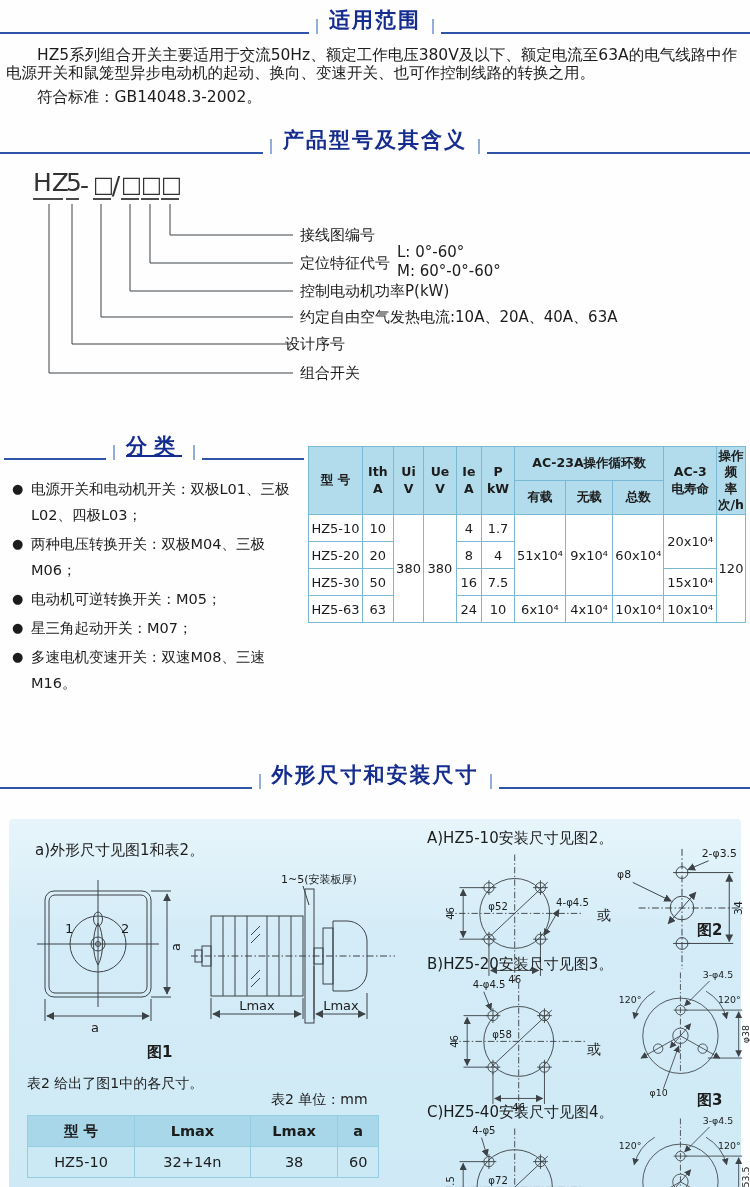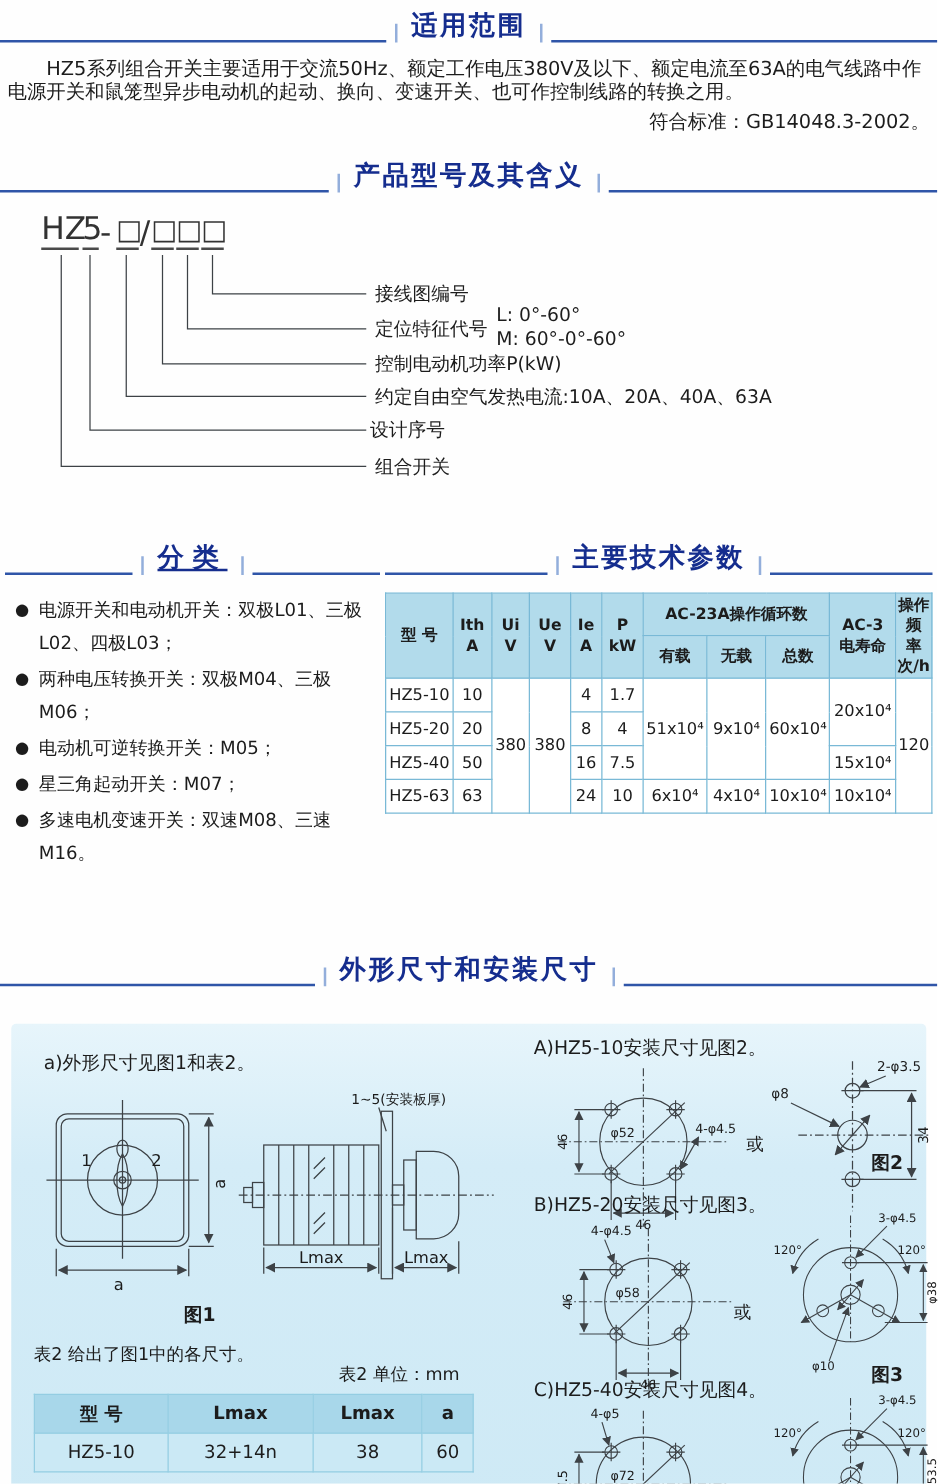--- a/index.html
+++ b/index.html
@@ -6,21 +6,21 @@
   .page{position:relative;width:750px;height:1187px;overflow:hidden;background:#fefefe;
         font-family:"DejaVu Sans","Liberation Sans",sans-serif;color:#1c1c1c;}
   
   .sec-head{display:flex;align-items:flex-end;width:100%;}
   .hl{flex:1;height:2px;background:#2f55a8;}
   .ht{width:2px;height:15px;background:#93aedb;margin:0 7px;}
   .htxt{font-size:21px;font-weight:bold;color:#152d8e;letter-spacing:2px;white-space:nowrap;padding:0 4px;}
   .htxt.wide{letter-spacing:7px;text-decoration:underline;}
   
   .para{font-size:15.5px;line-height:18px;font-weight:500;padding:0 6px;text-indent:2em;margin-top:12px;}
-  .para2{font-size:15.5px;line-height:26px;font-weight:500;padding:0 6px;text-indent:2em;margin-top:2px;text-align:right;}
+  .para2{font-size:15.5px;line-height:26px;font-weight:500;padding:0 6px;text-indent:2em;margin-top:2px;}
   
   .model{position:relative;height:242px;margin-top:10px;}
   .code{position:absolute;left:33px;top:4px;display:flex;align-items:flex-end;font-size:25px;color:#323232;}
   .code span{display:inline-block;text-align:center;}
   .cu{border-bottom:2px solid #4a4a4a;padding-bottom:1px;}
   .mlabel{position:absolute;font-size:15px;font-weight:500;white-space:nowrap;}
   .abs{position:absolute;}
   
   .cols{display:flex;margin-top:26px;padding:0 4px;}
   .col-l{width:300px;flex:0 0 auto;}
@@ -101,21 +101,21 @@
       <path d="M130,40 V127 H293" class="ln"></path>
       <path d="M150,40 V99 H293" class="ln"></path>
       <path d="M170,40 V71 H293" class="ln"></path>
     </svg>
     <div class="mlabel" style="left:300px;top:62px">接线图编号</div>
     <div class="mlabel" style="left:300px;top:90px">定位特征代号</div>
     <div class="mlabel" style="left:397px;top:79px">L: 0°-60°</div>
     <div class="mlabel" style="left:397px;top:98px">M: 60°-0°-60°</div>
     <div class="mlabel" style="left:300px;top:118px">控制电动机功率P(kW)</div>
     <div class="mlabel" style="left:300px;top:144px">约定自由空气发热电流:10A、20A、40A、63A</div>
-    <div class="mlabel" style="left:296px;top:171px">设计序号</div>
+    <div class="mlabel" style="left:285px;top:171px">设计序号</div>
     <div class="mlabel" style="left:300px;top:200px">组合开关</div>
   </div>
 
   <div class="cols">
     <div class="col-l">
       <div class="sec-head">
         <span class="hl"></span>
         <span class="ht"></span>
         <span class="htxt wide">分类</span>
         <span class="ht"></span>
@@ -123,27 +123,20 @@
       </div>
       <div class="blist">
         <div class="bitem"><span class="bdot">●</span><span>电源开关和电动机开关：双极L01、三极L02、四极L03；</span></div>
         <div class="bitem"><span class="bdot">●</span><span>两种电压转换开关：双极M04、三极M06；</span></div>
         <div class="bitem"><span class="bdot">●</span><span>电动机可逆转换开关：M05；</span></div>
         <div class="bitem"><span class="bdot">●</span><span>星三角起动开关：M07；</span></div>
         <div class="bitem"><span class="bdot">●</span><span>多速电机变速开关：双速M08、三速M16。</span></div>
       </div>
     </div>
     <div class="col-r">
-      <div class="sec-head">
-        <span class="hl"></span>
-        <span class="ht"></span>
-        <span class="htxt">主要技术参数</span>
-        <span class="ht"></span>
-        <span class="hl"></span>
-      </div>
       <table class="tech">
         <colgroup>
           <col style="width:62px">
             <col style="width:34px">
             <col style="width:32px">
             <col style="width:34px">
           <col style="width:28px">
             <col style="width:36px">
             <col style="width:52px">
             <col style="width:50px">
@@ -183,21 +176,21 @@
             <td rowspan="2">20x10⁴</td>
             <td rowspan="4">120</td>
           </tr>
           <tr>
             <td>HZ5-20</td>
             <td>20</td>
             <td>8</td>
             <td>4</td>
           </tr>
           <tr>
-            <td>HZ5-40</td>
+            <td>HZ5-30</td>
             <td>50</td>
             <td>16</td>
             <td>7.5</td>
             <td>15x10⁴</td>
           </tr>
           <tr>
             <td>HZ5-63</td>
             <td>63</td>
             <td>24</td>
             <td>10</td>

